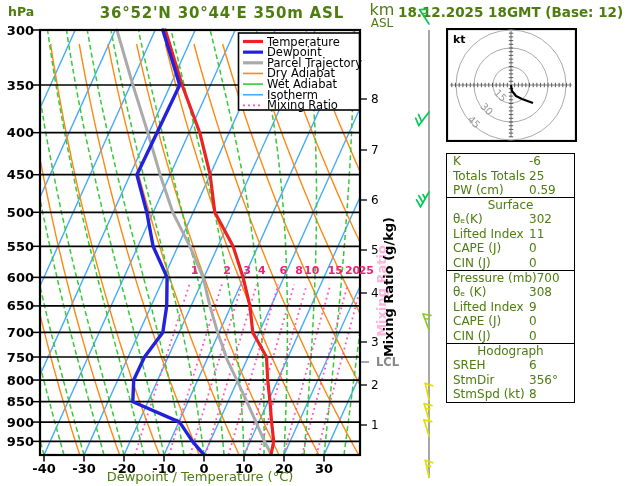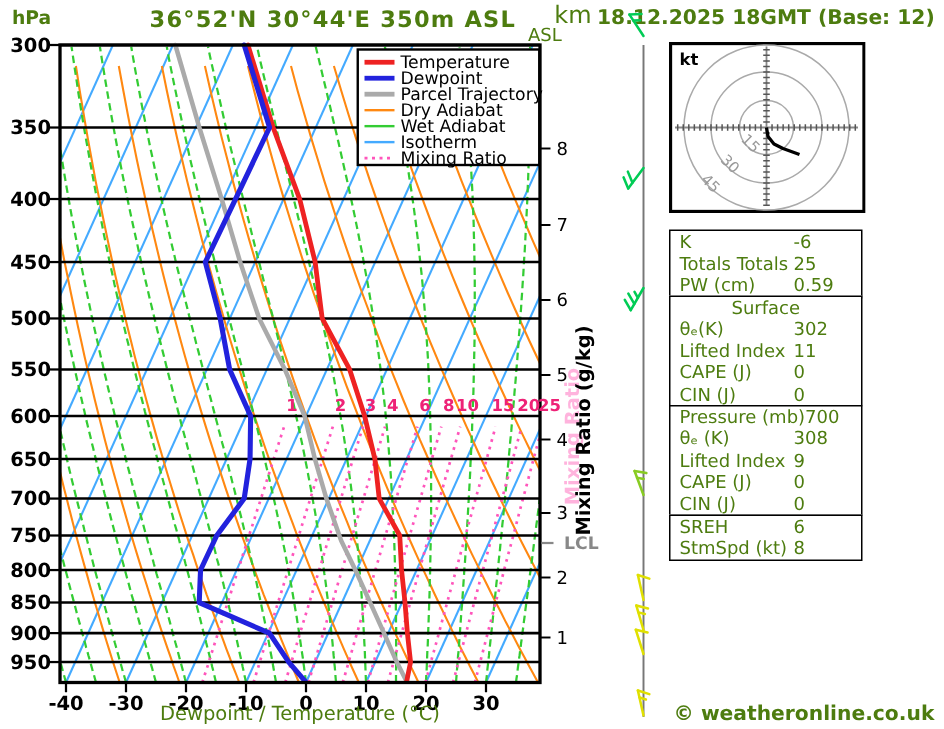--- a/index.html
+++ b/index.html
@@ -2,21 +2,21 @@
 <html><head>
 <meta charset="utf-8">
 <style>
   html,body{margin:0;padding:0;background:#fff;}
   #stage{position:relative;width:629px;height:486px;background:#fff;overflow:hidden;
          font-family:"DejaVu Sans",sans-serif;color:#4d7c0f;}
   .abs{position:absolute;}
   #hpa-label{left:8px;top:4px;font-size:12.5px;font-weight:bold;}
   #chart-title{left:24px;top:4px;width:320px;text-align:right;font-size:15px;font-weight:bold;letter-spacing:0.8px;white-space:nowrap;}
   #km-label{left:362px;top:0;width:40px;text-align:center;font-size:16px;}
-  #asl-label{left:352px;top:16px;width:40px;font-size:12px;}
+  #asl-label{left:362px;top:16px;width:40px;text-align:center;font-size:12px;}
   #date-label{left:398px;top:4px;width:228px;text-align:left;font-size:13.5px;font-weight:bold;white-space:nowrap;}
   #xaxis-title{left:40px;top:469px;width:320px;text-align:center;font-size:13px;}
   #footer-credit{left:443px;top:468px;width:186px;text-align:center;font-size:13.5px;font-weight:bold;white-space:nowrap;}
   #indices-table{left:446px;top:153px;width:129px;font-size:12px;}
   .tsection{border:1.6px solid #000;margin-top:-1.6px;background:#fff;}
   .tsection:first-child{margin-top:0;}
   .trow{display:flex;height:14.5px;line-height:14.5px;align-items:center;padding-left:6px;overflow:hidden;}
   .thead{justify-content:center;padding-left:0;}
   .tlabel{flex:1;white-space:nowrap;}
   .tval{width:45px;white-space:nowrap;}
@@ -387,26 +387,30 @@
         <div class="trow">
           <span class="tlabel">CAPE (J)</span>
           <span class="tval">0</span>
         </div>
         <div class="trow">
           <span class="tlabel">CIN (J)</span>
           <span class="tval">0</span>
         </div>
       </div>
       <div class="tsection">
+        <div class="trow thead">Hodograph</div>
         <div class="trow">
           <span class="tlabel">SREH</span>
           <span class="tval">6</span>
         </div>
         <div class="trow">
+          <span class="tlabel">StmDir</span>
+          <span class="tval">356°</span>
+        </div>
+        <div class="trow">
           <span class="tlabel">StmSpd (kt)</span>
           <span class="tval">8</span>
         </div>
       </div>
     </div>
 
   <div class="abs" id="xaxis-title">Dewpoint / Temperature (°C)</div>
-  <div class="abs" id="footer-credit">© weatheronline.co.uk</div>
 </div>
 
 </body></html>

